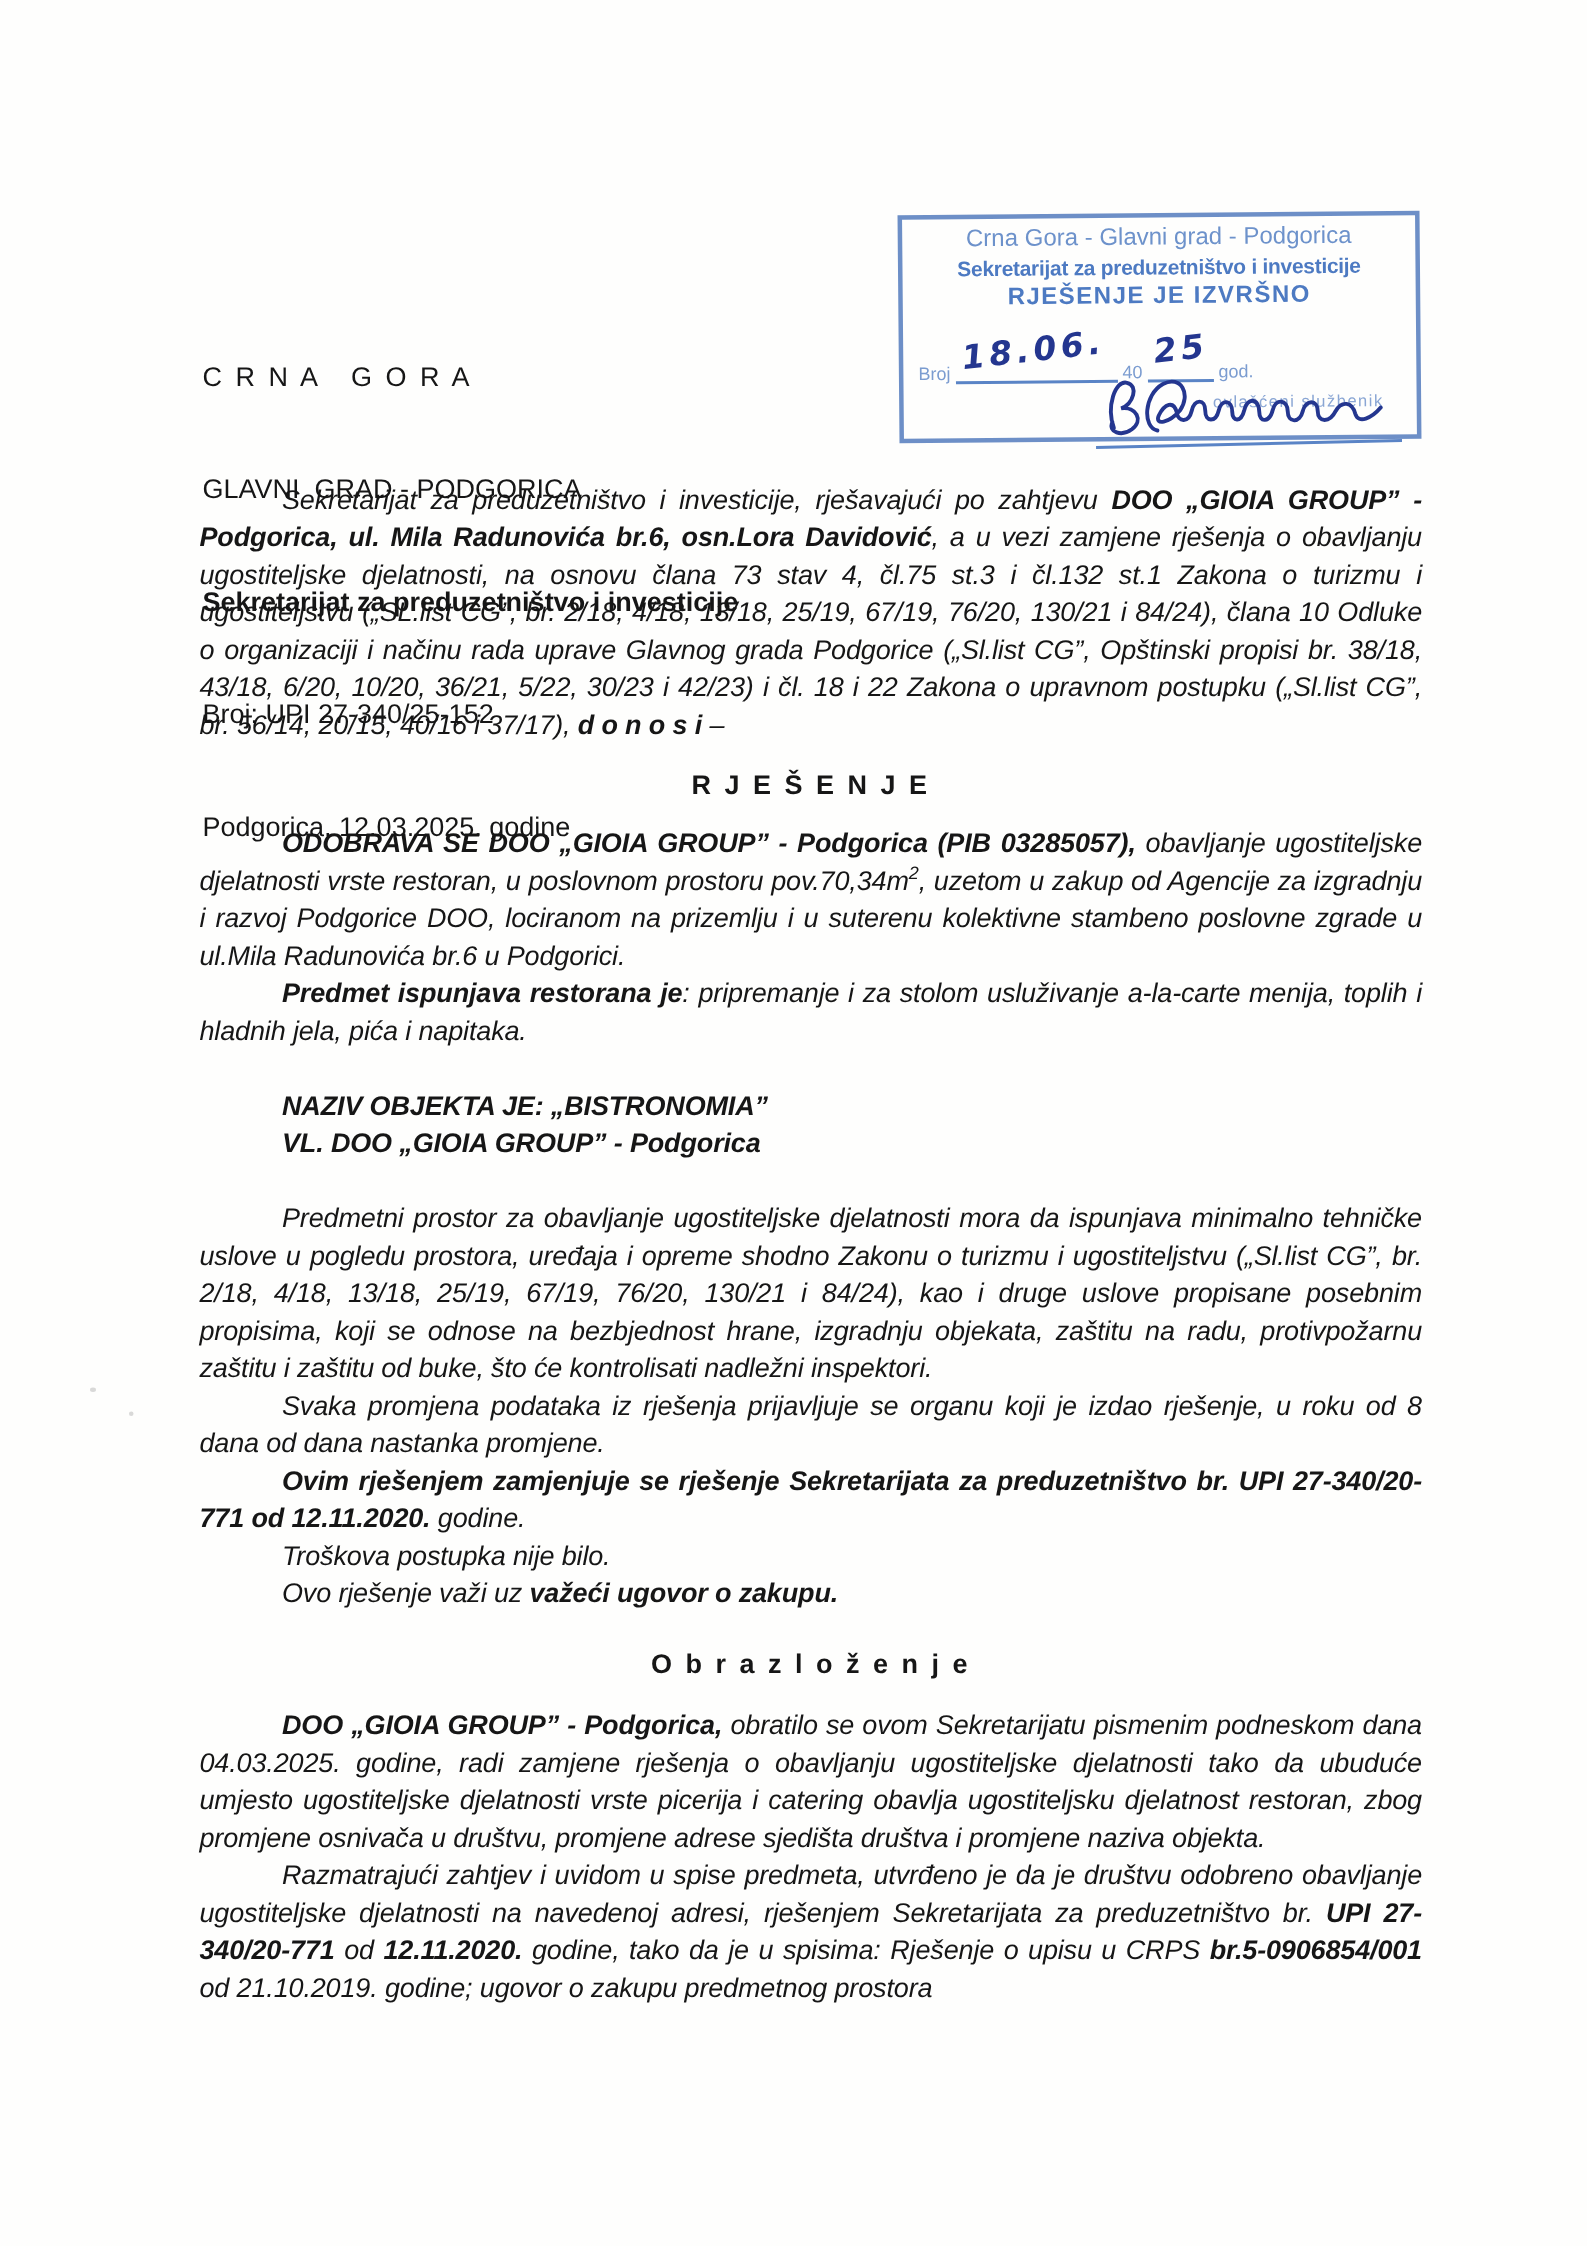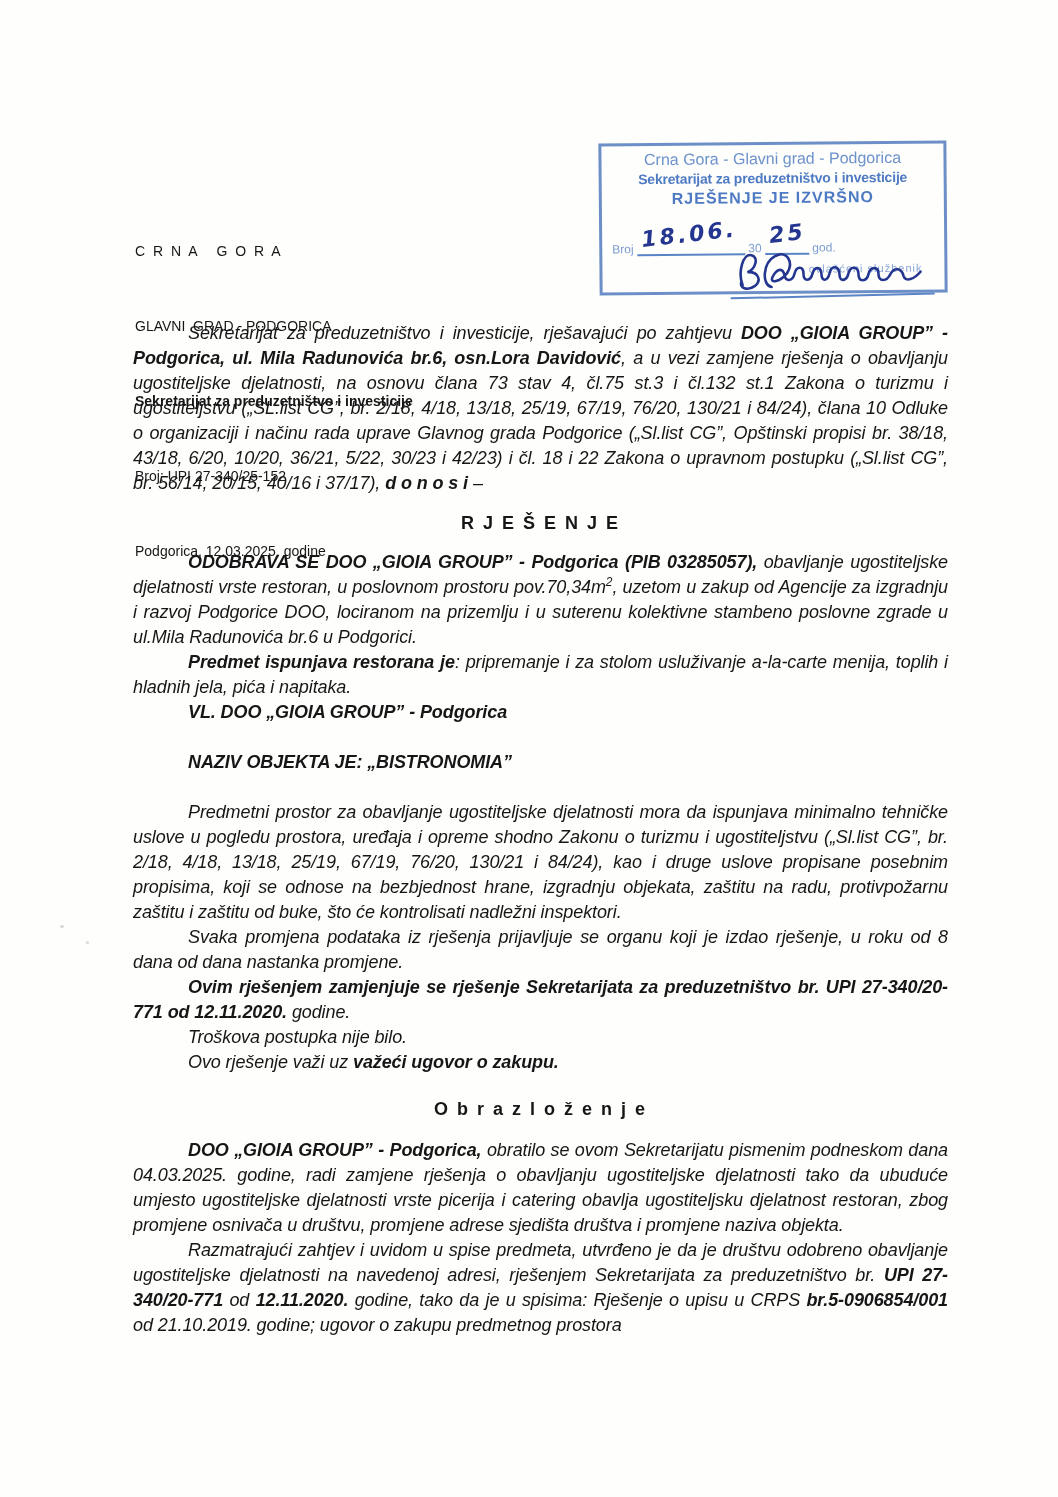--- a/index.html
+++ b/index.html
@@ -8,21 +8,21 @@
     width:1058px;height:1497px;
     margin:0 auto;
     background:#fefefd;
     font-family:"Liberation Sans",sans-serif;
     color:#161616;
     overflow:hidden;
   }
   
   .letterhead{
     position:absolute;left:135px;top:189px;
-    font-size:14px;line-height:25px;
+    font-size:18px;line-height:25px;
     white-space:pre-wrap;
   }
   .letterhead .lh1{letter-spacing:2px;}
   .letterhead .lh3{font-weight:bold;}
   
   .stamp{
     position:absolute;left:599px;top:142px;
     width:348px;height:152px;
     border:3px solid rgba(72,115,185,.8);
     transform:rotate(-.5deg);
@@ -83,21 +83,21 @@
 
   <div class="stamp">
     <div class="s1">Crna Gora - Glavni grad - Podgorica</div>
     <div class="s2">Sekretarijat za preduzetništvo i investicije</div>
     <div class="s3">RJEŠENJE JE IZVRŠNO</div>
     <div class="daterow">
       <span>Broj</span>
       <span class="dateline dl-long">
         <span class="ink">18.06.</span>
       </span>
-      <span>30</span>
+      <span>40</span>
       <span class="dateline dl-short">
         <span class="ink">25</span>
       </span>
       <span>god.</span>
     </div>
     <div class="official">ovlašćeni službenik</div>
     <svg class="sig" width="214" height="64" viewBox="0 0 214 64">
       <path d="M16,46 C11,32 17,14 25,16 C33,18 29,30 21,33 C31,32 36,41 28,47 C21,52 12,49 15,42" fill="none" stroke="#24368f" stroke-width="2.6" stroke-linecap="round"></path>
       <path d="M45,48 C35,46 36,24 49,17 C61,11 68,24 60,35 C53,43 43,45 46,38
                C50,30 56,28 58,36 C59,43 66,43 68,35 C70,27 77,27 77,35 C77,43 84,43 86,35
@@ -109,22 +109,22 @@
   </div>
 
   <div class="content">
     <p class="para just indent"><span>Sekretarijat za preduzetništvo i investicije, rješavajući po zahtjevu </span><span class="b">DOO „GIOIA GROUP” - Podgorica, ul. Mila Radunovića br.6, osn.</span><span class="b">Lora Davidović</span><span>, a u vezi zamjene rješenja o obavljanju ugostiteljske djelatnosti, na osnovu člana 73 stav 4, čl.75 st.3 i čl.132 st.1 Zakona o turizmu i ugostiteljstvu („SL.list CG”, br. 2/18, 4/18, 13/18, 25/19, 67/19, 76/20, 130/21 i 84/24), člana 10 Odluke o organizaciji i načinu rada uprave Glavnog grada Podgorice („Sl.list CG”, Opštinski propisi br. 38/18, 43/18, 6/20, 10/20, 36/21, 5/22, 30/23 i 42/23) i čl. 18 i 22 Zakona o upravnom postupku („Sl.list CG”, br. 56/14, 20/15, 40/16 i 37/17), </span><span class="b">d o n o s i</span><span> –</span></p>
 
     <div class="doc-title">R J E Š E N J E</div>
 
     <p class="para just indent"><span class="b">ODOBRAVA SE DOO „GIOIA GROUP” - Podgorica (PIB 03285057),</span><span> obavljanje ugostiteljske djelatnosti vrste restoran, u poslovnom prostoru pov.70,34m</span><sup>2</sup><span>, uzetom u zakup od Agencije za izgradnju i razvoj Podgorice DOO, lociranom na prizemlju i u suterenu kolektivne stambeno poslovne zgrade u ul.Mila Radunovića br.6 u Podgorici.</span></p>
     <p class="para just indent"><span class="b">Predmet ispunjava restorana je</span><span>: pripremanje i za stolom usluživanje a-la-carte menija, toplih i hladnih jela, pića i napitaka.</span></p>
 
+    <p class="para indent gap-top"><span class="b">NAZIV OBJEKTA JE: „BISTRONOMIA”</span></p>
     <p class="para indent"><span class="b">VL. DOO „GIOIA GROUP” - Podgorica</span></p>
-    <p class="para indent gap-top"><span class="b">NAZIV OBJEKTA JE: „BISTRONOMIA”</span></p>
 
     <p class="para just indent gap-top"><span>Predmetni prostor za obavljanje ugostiteljske djelatnosti mora da ispunjava minimalno tehničke uslove u pogledu prostora, uređaja i opreme shodno Zakonu o turizmu i ugostiteljstvu („Sl.list CG”, br. 2/18, 4/18, 13/18, 25/19, 67/19, 76/20, 130/21 i 84/24), kao i druge uslove propisane posebnim propisima, koji se odnose na bezbjednost hrane, izgradnju objekata, zaštitu na radu, protivpožarnu zaštitu i zaštitu od buke, što će kontrolisati nadležni inspektori.</span></p>
     <p class="para just indent"><span>Svaka promjena podataka iz rješenja prijavljuje se organu koji je izdao rješenje, u roku od 8 dana od dana nastanka promjene.</span></p>
     <p class="para just indent"><span class="b">Ovim rješenjem zamjenjuje se rješenje Sekretarijata za preduzetništvo br. UPI 27-340/20-771 od 12.11.2020.</span><span> godine.</span></p>
     <p class="para indent"><span>Troškova postupka nije bilo.</span></p>
     <p class="para indent"><span>Ovo rješenje važi uz </span><span class="b">važeći ugovor o zakupu.</span></p>
 
     <div class="doc-title obr-title">O b r a z l o ž e n j e</div>
 
     <p class="para just indent"><span class="b">DOO „GIOIA GROUP” - Podgorica,</span><span> obratilo se ovom Sekretarijatu pismenim podneskom dana 04.03.2025. godine, radi zamjene rješenja o obavljanju ugostiteljske djelatnosti tako da ubuduće umjesto ugostiteljske djelatnosti vrste picerija i catering obavlja ugostiteljsku djelatnost restoran, zbog promjene osnivača u društvu, promjene adrese sjedišta društva i promjene naziva objekta.</span></p>

